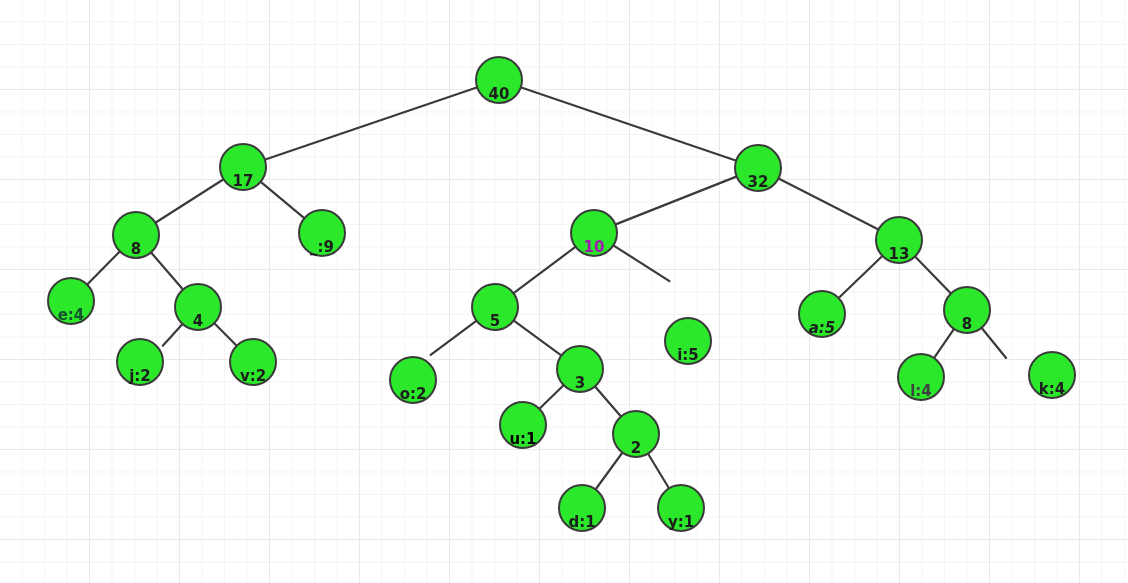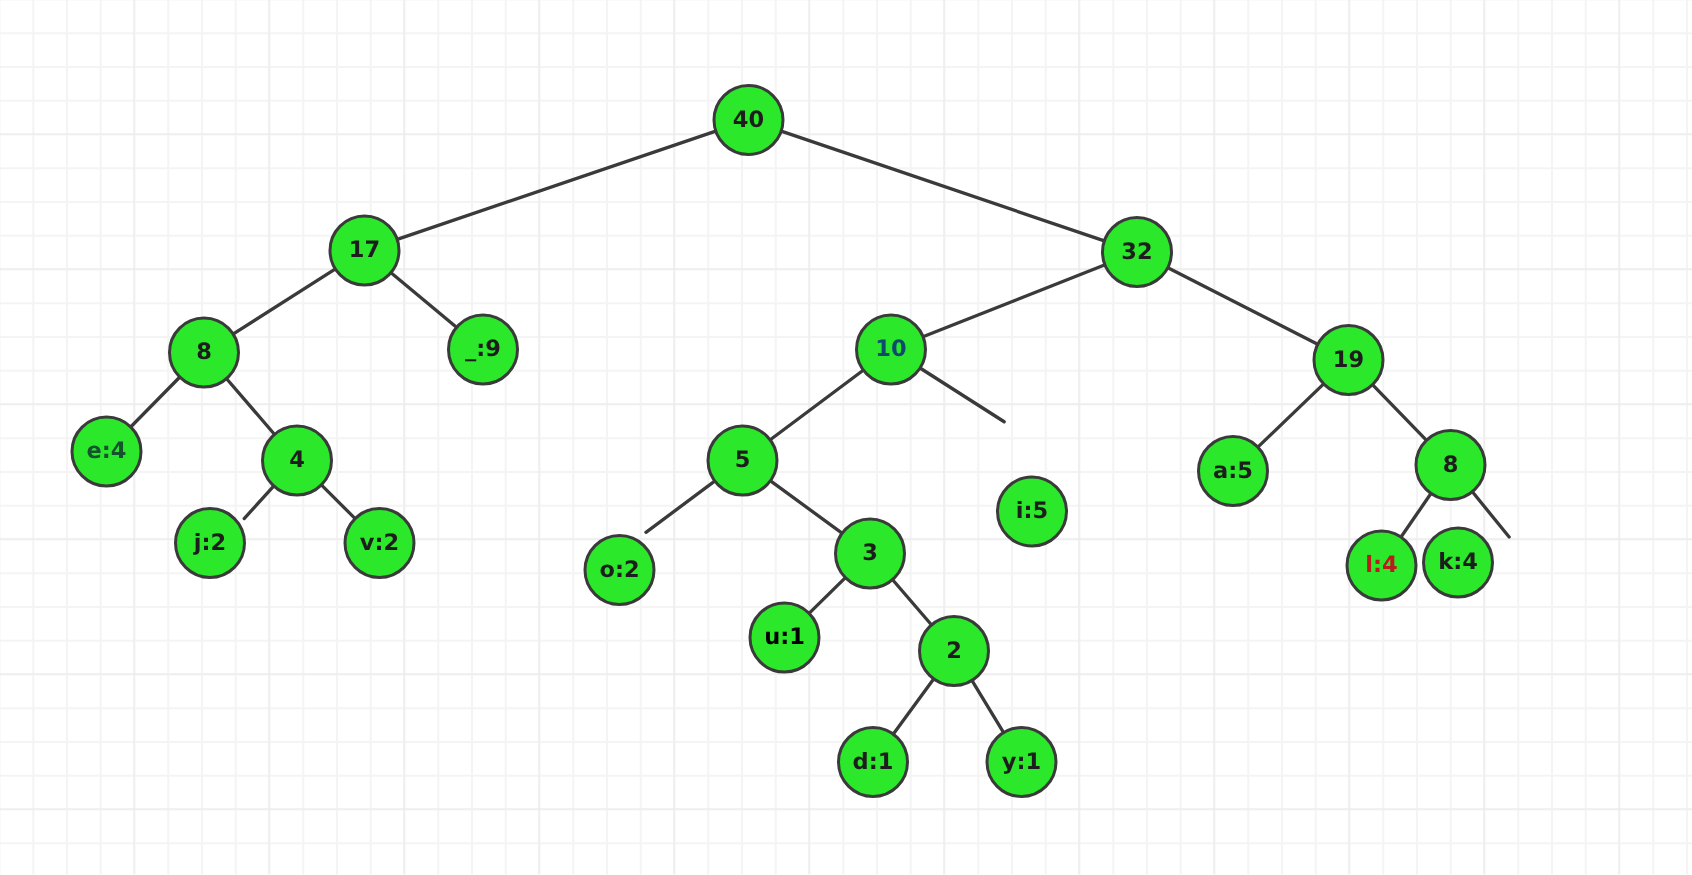--- a/index.html
+++ b/index.html
@@ -34,21 +34,21 @@
     height: 583px;
     pointer-events: none;
   }
   .tree-node {
     position: absolute;
     border-radius: 50%;
     background: #2BE82B;
     border: 2px solid #3a3a3a;
     box-sizing: border-box;
     display: flex;
-    align-items: center;
+    align-items: flex-end;
     justify-content: center;
     color: #1d1d1d;
     font-weight: bold;
     font-size: 15px;
     letter-spacing: 0px;
     white-space: nowrap;
     user-select: none;
   }
   .node-label {
     line-height: 1;
@@ -92,60 +92,60 @@
       </div>
       <div class="tree-node" style="left: 734px; top: 144px; width: 48px; height: 48px; background: rgb(43, 232, 43); border-color: rgb(58, 58, 58); color: rgb(29, 29, 29);">
         <span class="node-label">32</span>
       </div>
       <div class="tree-node" style="left: 112px; top: 211px; width: 48px; height: 48px; background: rgb(43, 232, 43); border-color: rgb(58, 58, 58); color: rgb(29, 29, 29);">
         <span class="node-label">8</span>
       </div>
       <div class="tree-node" style="left: 298px; top: 209px; width: 48px; height: 48px; background: rgb(43, 232, 43); border-color: rgb(58, 58, 58); color: rgb(29, 29, 29);">
         <span class="node-label">_:9</span>
       </div>
-      <div class="tree-node" style="left: 570px; top: 209px; width: 48px; height: 48px; background: rgb(43, 232, 43); border-color: rgb(58, 58, 58); color: #0c4a6e;">
+      <div class="tree-node" style="left: 570px; top: 209px; width: 48px; height: 48px; background: rgb(43, 232, 43); border-color: rgb(58, 58, 58); color: #a21caf;">
         <span class="node-label">10</span>
       </div>
       <div class="tree-node" style="left: 875px; top: 216px; width: 48px; height: 48px; background: rgb(43, 232, 43); border-color: rgb(58, 58, 58); color: rgb(29, 29, 29);">
-        <span class="node-label">19</span>
+        <span class="node-label">13</span>
       </div>
       <div class="tree-node" style="left: 47px; top: 277px; width: 48px; height: 48px; background: rgb(43, 232, 43); border-color: rgb(58, 58, 58); color: #14532d;">
         <span class="node-label">e:4</span>
       </div>
       <div class="tree-node" style="left: 174px; top: 283px; width: 48px; height: 48px; background: rgb(43, 232, 43); border-color: rgb(58, 58, 58); color: rgb(29, 29, 29);">
         <span class="node-label">4</span>
       </div>
       <div class="tree-node" style="left: 471px; top: 283px; width: 48px; height: 48px; background: rgb(43, 232, 43); border-color: rgb(58, 58, 58); color: rgb(29, 29, 29);">
         <span class="node-label">5</span>
       </div>
       <div class="tree-node" style="left: 664px; top: 269px; width: 48px; height: 48px; background: rgb(43, 232, 43); border-color: rgb(58, 58, 58); color: rgb(29, 29, 29); margin-top: 48px;">
         <span class="node-label">i:5</span>
       </div>
-      <div class="tree-node" style="left: 798px; top: 290px; width: 48px; height: 48px; background: rgb(43, 232, 43); border-color: rgb(58, 58, 58); color: rgb(29, 29, 29);">
+      <div class="tree-node" style="left: 798px; top: 290px; width: 48px; height: 48px; background: rgb(43, 232, 43); border-color: rgb(58, 58, 58); color: rgb(29, 29, 29); font-style: italic;">
         <span class="node-label">a:5</span>
       </div>
       <div class="tree-node" style="left: 943px; top: 286px; width: 48px; height: 48px; background: rgb(43, 232, 43); border-color: rgb(58, 58, 58); color: rgb(29, 29, 29);">
         <span class="node-label">8</span>
       </div>
       <div class="tree-node" style="left: 116px; top: 338px; width: 48px; height: 48px; background: rgb(43, 232, 43); border-color: rgb(58, 58, 58); color: rgb(29, 29, 29);">
         <span class="node-label">j:2</span>
       </div>
       <div class="tree-node" style="left: 229px; top: 338px; width: 48px; height: 48px; background: rgb(43, 232, 43); border-color: rgb(58, 58, 58); color: rgb(29, 29, 29);">
         <span class="node-label">v:2</span>
       </div>
       <div class="tree-node" style="left: 389px; top: 356px; width: 48px; height: 48px; background: rgb(43, 232, 43); border-color: rgb(58, 58, 58); color: rgb(29, 29, 29);">
         <span class="node-label">o:2</span>
       </div>
       <div class="tree-node" style="left: 556px; top: 345px; width: 48px; height: 48px; background: rgb(43, 232, 43); border-color: rgb(58, 58, 58); color: rgb(29, 29, 29);">
         <span class="node-label">3</span>
       </div>
-      <div class="tree-node" style="left: 897px; top: 353px; width: 48px; height: 48px; background: rgb(43, 232, 43); border-color: rgb(58, 58, 58); color: #b91c1c;">
+      <div class="tree-node" style="left: 897px; top: 353px; width: 48px; height: 48px; background: rgb(43, 232, 43); border-color: rgb(58, 58, 58); color: #404040;">
         <span class="node-label">l:4</span>
       </div>
-      <div class="tree-node" style="left: 948px; top: 351px; width: 48px; height: 48px; background: rgb(43, 232, 43); border-color: rgb(58, 58, 58); color: rgb(29, 29, 29);">
+      <div class="tree-node" style="left: 1028px; top: 351px; width: 48px; height: 48px; background: rgb(43, 232, 43); border-color: rgb(58, 58, 58); color: rgb(29, 29, 29);">
         <span class="node-label">k:4</span>
       </div>
       <div class="tree-node" style="left: 499px; top: 401px; width: 48px; height: 48px; background: rgb(43, 232, 43); border-color: rgb(58, 58, 58); color: #000000;">
         <span class="node-label">u:1</span>
       </div>
       <div class="tree-node" style="left: 612px; top: 410px; width: 48px; height: 48px; background: rgb(43, 232, 43); border-color: rgb(58, 58, 58); color: rgb(29, 29, 29);">
         <span class="node-label">2</span>
       </div>
       <div class="tree-node" style="left: 558px; top: 484px; width: 48px; height: 48px; background: rgb(43, 232, 43); border-color: rgb(58, 58, 58); color: rgb(29, 29, 29);">
         <span class="node-label">d:1</span>

